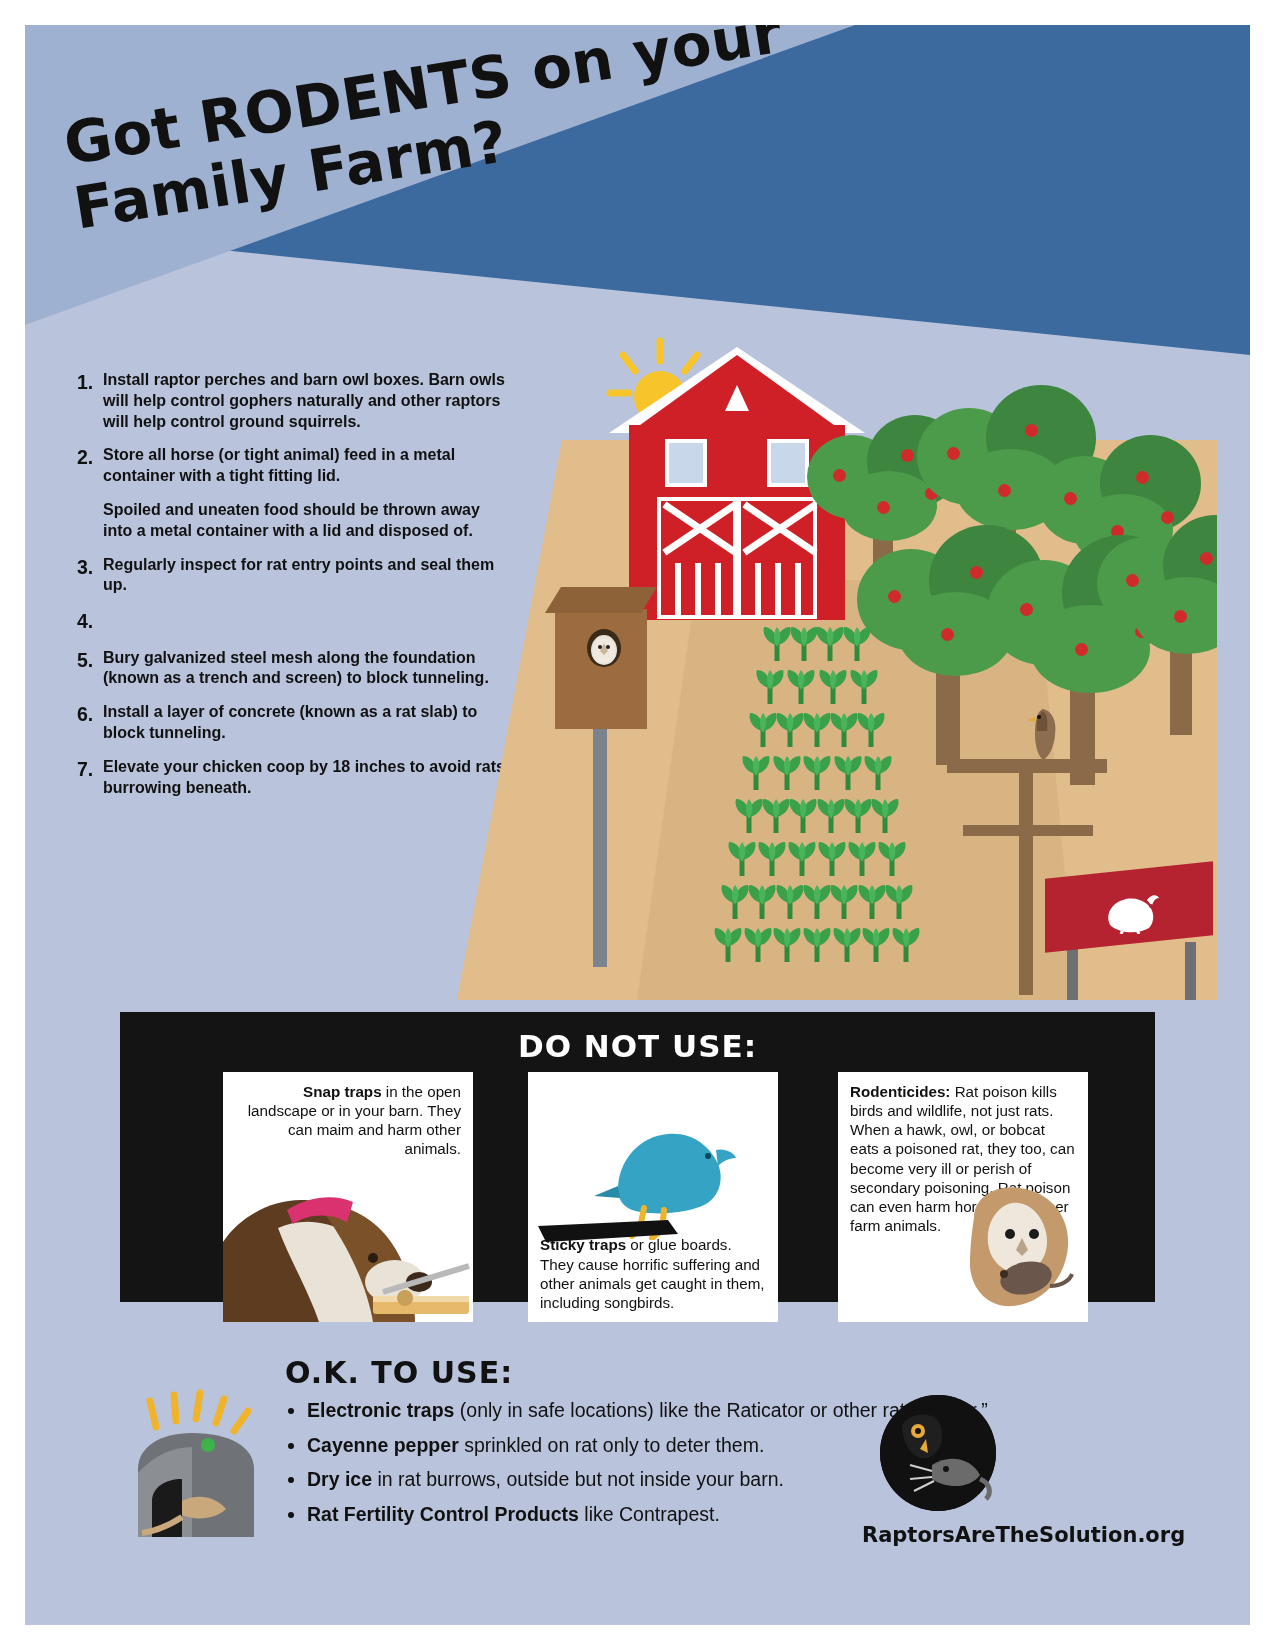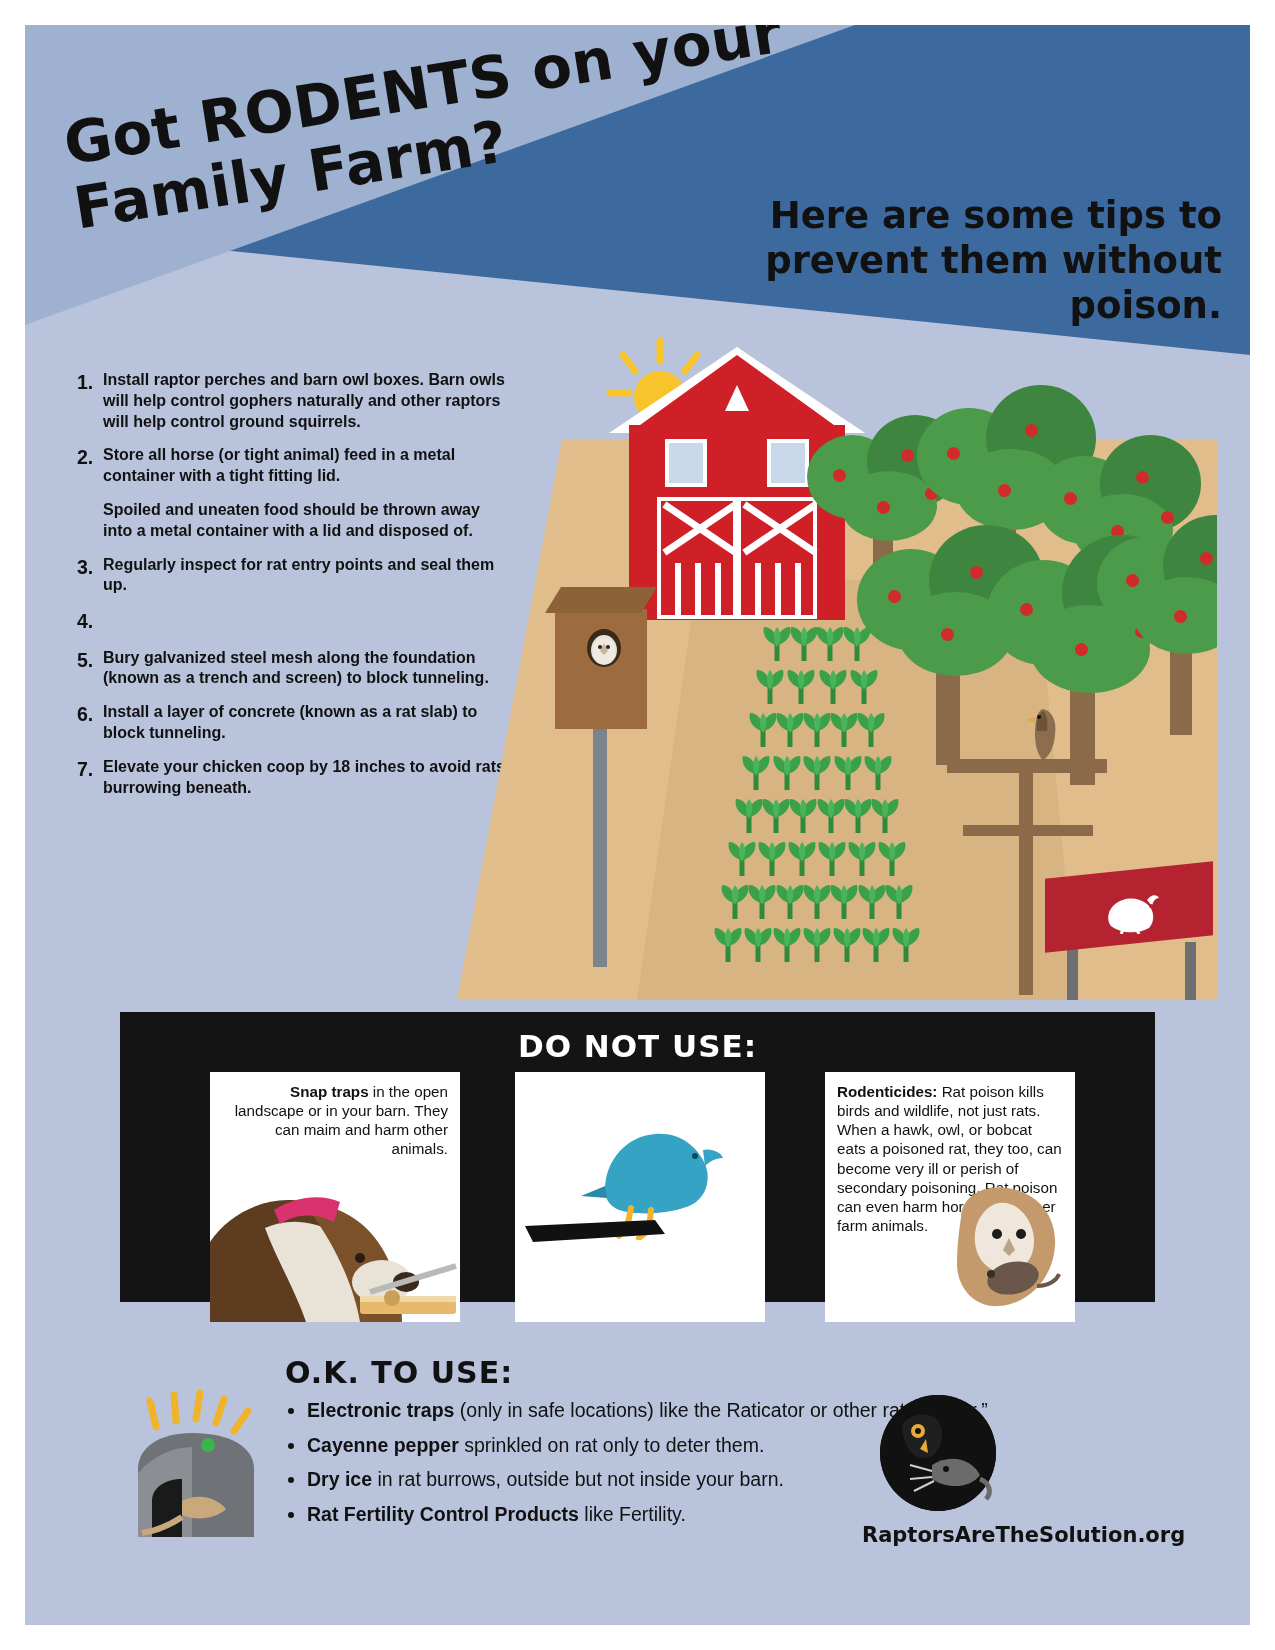--- a/index.html
+++ b/index.html
@@ -118,21 +118,21 @@
   .tree .leaf{position:absolute;border-radius:50%;background:#4c9b4a;}
   .tree .leaf.d{background:#3e8540;}
   .apple{position:absolute;width:13px;height:13px;border-radius:50%;background:#d02b2b;}
 
   
   .dnu{position:absolute;left:95px;top:987px;width:1035px;height:290px;background:#141414;}
   .dnu-title{
     position:absolute;left:0;top:16px;width:1035px;text-align:center;
     font-family:"DejaVu Sans", sans-serif;font-weight:bold;font-size:31px;color:#fff;letter-spacing:1px;
   }
-  .card{position:absolute;top:60px;background:#fff;}
+  .card{position:absolute;top:60px;background:#fff;margin-left:13px;}
   .card.c1{left:90px;width:250px;height:250px;}
   .card.c2{left:395px;width:250px;height:250px;}
   .card.c3{left:705px;width:250px;height:250px;}
   .card .cap{position:absolute;font-size:15.2px;line-height:1.26;color:#111;}
   .card.c1 .cap{left:12px;top:10px;width:226px;text-align:right;}
   .card.c2 .cap{left:12px;bottom:10px;width:226px;}
   .card.c3 .cap{left:12px;top:10px;width:226px;}
   .card .cap b{font-weight:bold;}
 
   .dog{position:absolute;left:0;bottom:0;width:250px;height:190px;}
@@ -161,21 +161,20 @@
 </style>
 </head>
 <body>
 
 <div class="poster">
 
   <div class="hdr">
     <div class="band-dark"></div>
     <div class="band-light"></div>
     <div class="title">Got RODENTS on your Family Farm?</div>
-    <div class="subtitle">Here are some tips to prevent them without poison.</div>
   </div>
 
   <div class="tips" id="tips">
       <div class="tip">
         <div class="num">1.</div>
         <div class="txt">Install raptor perches and barn owl boxes. Barn owls will help control gophers naturally and other raptors will help control ground squirrels.</div>
       </div>
       <div class="tip">
         <div class="num">2.</div>
         <div class="txt">Store all horse (or tight animal) feed in a metal container with a tight fitting lid.</div>
@@ -632,20 +631,23 @@
 
     <div class="card c2">
       <svg class="bird" viewBox="0 0 150 120">
         <path d="M30 70 C30 40 52 16 80 14 C104 12 122 26 130 44 C136 58 132 76 118 84 C100 94 62 96 44 90 C34 86 30 78 30 70 Z" fill="#35a3c4"></path>
         <path d="M128 30 C136 28 146 32 148 38 C140 38 134 42 130 46 Z" fill="#35a3c4"></path>
         <circle cx="120" cy="36" r="3" fill="#0b4a5c"></circle>
         <path d="M56 88 L52 108 L44 116 M76 90 L74 110 L64 118" stroke="#f0b32a" stroke-width="6" fill="none" stroke-linecap="round"></path>
         <path d="M30 66 L6 76 L32 78 Z" fill="#2b8aa8"></path>
       </svg>
       <div class="gluebar"></div>
+      <div class="cap">
+        <b>Sticky traps</b><span> or glue boards. They cause horrific suffering and other animals get caught in them, including songbirds.</span>
+      </div>
     </div>
 
     <div class="card c3">
       <div class="cap">
         <b>Rodenticides:</b><span> Rat poison kills birds and wildlife, not just rats. When a hawk, owl, or bobcat eats a poisoned rat, they too, can become very ill or perish of secondary poisoning. Rat poison can even harm horses and other farm animals.</span>
       </div>
       <svg class="owlface" viewBox="0 0 128 130">
         <path d="M20 36 C20 14 44 2 66 6 C96 10 116 34 114 64 C112 96 88 122 58 124 C34 126 16 106 16 82 C16 66 18 48 20 36 Z" fill="#c49a6c"></path>
         <path d="M54 22 C36 30 30 52 36 70 C42 86 58 94 72 90 C88 86 96 68 92 50 C88 32 72 16 54 22 Z" fill="#efe7db"></path>
         <circle cx="56" cy="52" r="5" fill="#1b1b1b"></circle>
@@ -657,21 +659,21 @@
       </svg>
     </div>
   </div>
 
   <div class="ok">
     <div class="ok-title">O.K. TO USE:</div>
     <ul id="oklist">
         <li><b>Electronic traps</b><span> (only in safe locations) like the Raticator or other rat “zapper.”</span></li>
         <li><b>Cayenne pepper</b><span> sprinkled on rat only to deter them.</span></li>
         <li><b>Dry ice</b><span> in rat burrows, outside but not inside your barn.</span></li>
-        <li><b>Rat Fertility Control Products</b><span> like Fertility.</span></li>
+        <li><b>Rat Fertility Control Products</b><span> like Contrapest.</span></li>
       </ul>
 
     <svg class="zapper" viewBox="0 0 160 160">
       <g stroke="#f0b32a" stroke-width="7" stroke-linecap="round">
         <line x1="26" y1="38" x2="20" y2="12"></line>
         <line x1="46" y1="32" x2="44" y2="6"></line>
         <line x1="66" y1="30" x2="70" y2="4"></line>
         <line x1="86" y1="34" x2="94" y2="10"></line>
         <line x1="104" y1="42" x2="118" y2="22"></line>
       </g>

